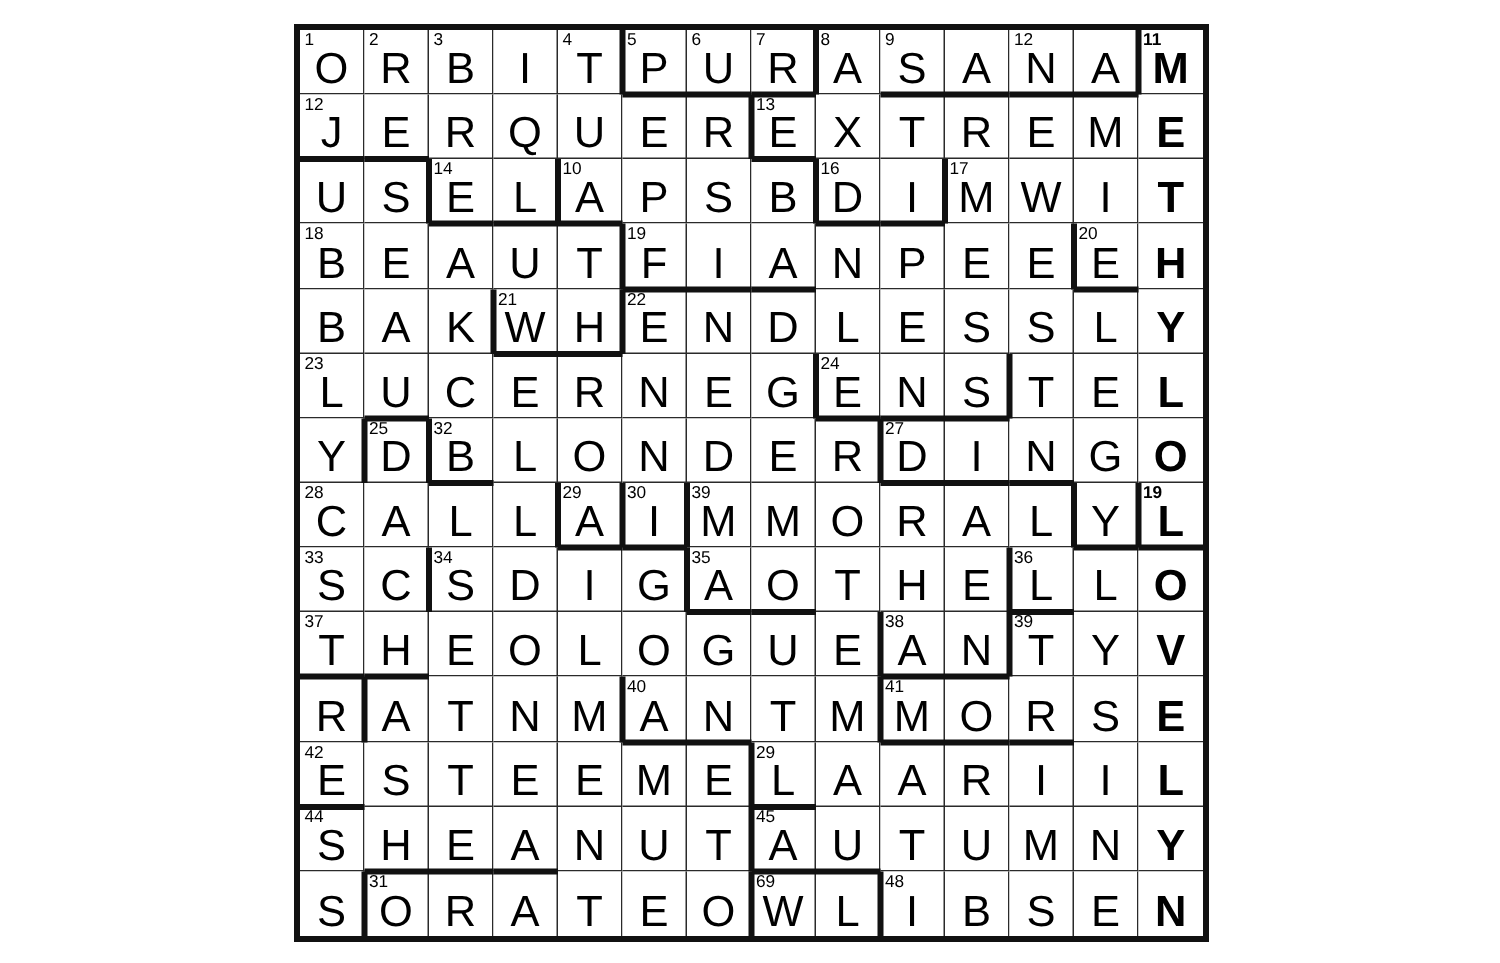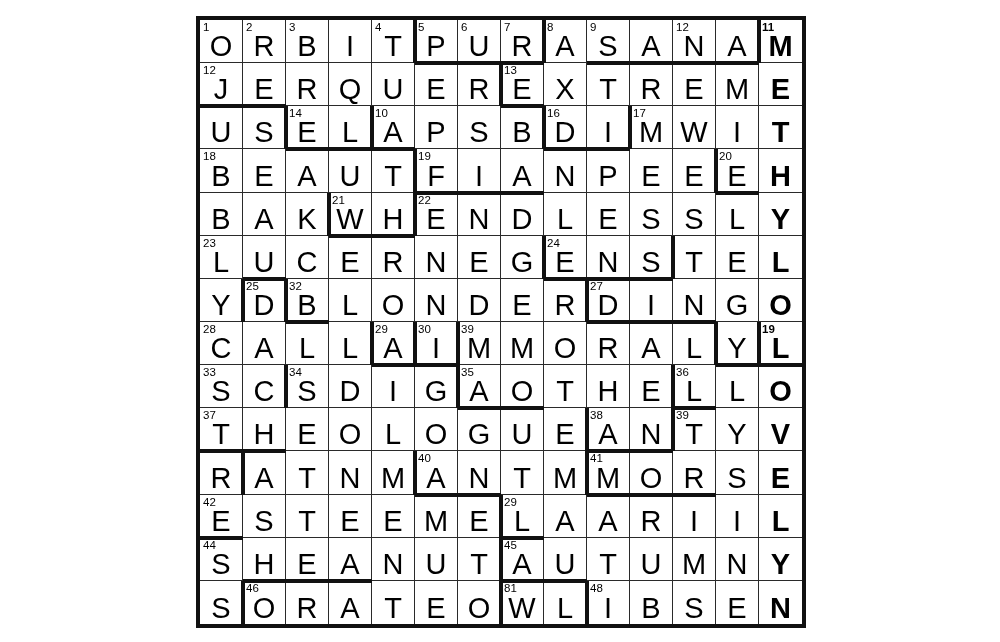--- a/index.html
+++ b/index.html
@@ -670,40 +670,40 @@
         <div class="cell">
           <span class="letter">N</span>
         </div>
         <div class="cell last-col">
           <span class="letter">Y</span>
         </div>
         <div class="cell last-row">
           <span class="letter">S</span>
         </div>
         <div class="cell last-row">
-          <span class="num">46</span>
-          <span class="letter">O</span>
-        </div>
-        <div class="cell last-row">
-          <span class="letter">R</span>
-        </div>
-        <div class="cell last-row">
-          <span class="letter">A</span>
-        </div>
-        <div class="cell last-row">
-          <span class="letter">T</span>
-        </div>
-        <div class="cell last-row">
-          <span class="letter">E</span>
-        </div>
-        <div class="cell last-row">
-          <span class="letter">O</span>
-        </div>
-        <div class="cell last-row">
-          <span class="num">81</span>
+          <span class="num">31</span>
+          <span class="letter">O</span>
+        </div>
+        <div class="cell last-row">
+          <span class="letter">R</span>
+        </div>
+        <div class="cell last-row">
+          <span class="letter">A</span>
+        </div>
+        <div class="cell last-row">
+          <span class="letter">T</span>
+        </div>
+        <div class="cell last-row">
+          <span class="letter">E</span>
+        </div>
+        <div class="cell last-row">
+          <span class="letter">O</span>
+        </div>
+        <div class="cell last-row">
+          <span class="num">69</span>
           <span class="letter">W</span>
         </div>
         <div class="cell last-row">
           <span class="letter">L</span>
         </div>
         <div class="cell last-row">
           <span class="num">48</span>
           <span class="letter">I</span>
         </div>
         <div class="cell last-row">

